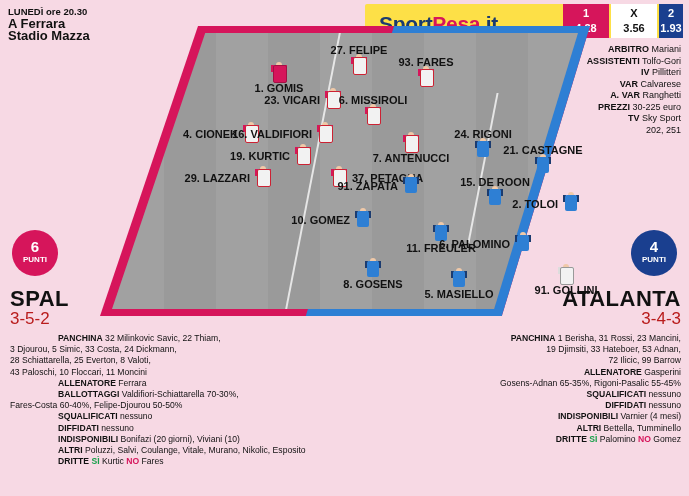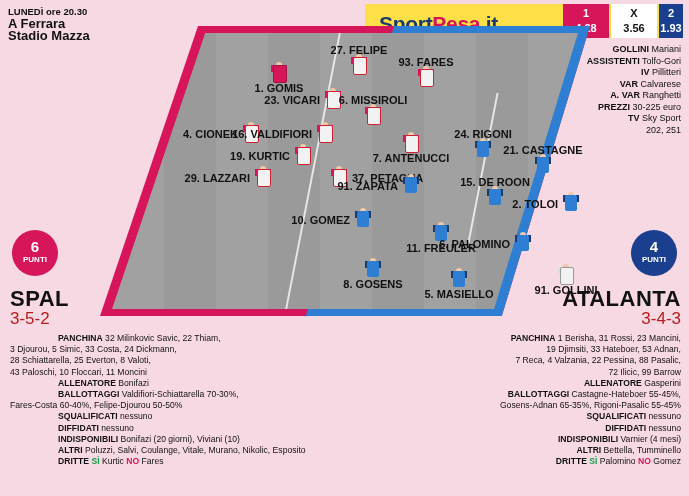--- a/index.html
+++ b/index.html
@@ -109,21 +109,21 @@
     <div class="t">X</div>
     <div class="v">3.56</div>
   </div>
   <div class="odds-cell odds-2">
     <div class="t">2</div>
     <div class="v">1.93</div>
   </div>
 </div>
 
 <div class="officials" id="officials">
-    <div><span class="lbl">GOLLINI</span><span class="val"> Mariani</span></div>
+    <div><span class="lbl">ARBITRO</span><span class="val"> Mariani</span></div>
     <div><span class="lbl">ASSISTENTI</span><span class="val"> Tolfo-Gori</span></div>
     <div><span class="lbl">IV</span><span class="val"> Pillitteri</span></div>
     <div><span class="lbl">VAR</span><span class="val"> Calvarese</span></div>
     <div><span class="lbl">A. VAR</span><span class="val"> Ranghetti</span></div>
     <div><span class="lbl">PREZZI</span><span class="val"> 30-225 euro</span></div>
     <div><span class="lbl">TV</span><span class="val"> Sky Sport</span></div>
     <div><span class="lbl"></span><span class="val">202, 251</span></div>
   </div>
 
 <div class="pitch-wrap">
@@ -353,44 +353,42 @@
 </div>
 
 <div class="team team-left">
   <div class="tname">SPAL</div>
   <div class="tform">3-5-2</div>
   <div id="left-rows">
       <div class="trow"><b>PANCHINA</b><span> 32 Milinkovic Savic, 22 Thiam,</span></div>
       <div class="trow"><span>3 Djourou, 5 Simic, 33 Costa, 24 Dickmann,</span></div>
       <div class="trow"><span>28 Schiattarella, 25 Everton, 8 Valoti,</span></div>
       <div class="trow"><span>43 Paloschi, 10 Floccari, 11 Moncini</span></div>
-      <div class="trow"><b>ALLENATORE</b><span> Bonifazi</span></div>
+      <div class="trow"><b>ALLENATORE</b><span> Ferrara</span></div>
       <div class="trow"><b>BALLOTTAGGI</b><span> Valdifiori-Schiattarella 70-30%,</span></div>
       <div class="trow"><span>Fares-Costa 60-40%, Felipe-Djourou 50-50%</span></div>
       <div class="trow"><b>SQUALIFICATI</b><span> nessuno</span></div>
       <div class="trow"><b>DIFFIDATI</b><span> nessuno</span></div>
       <div class="trow"><b>INDISPONIBILI</b><span> Bonifazi (20 giorni), Viviani (10)</span></div>
       <div class="trow"><b>ALTRI</b><span> Poluzzi, Salvi, Coulange, Vitale, Murano, Nikolic, Esposito</span></div>
     </div>
   <div class="trow">
     <b>DRITTE</b>
     <span class="si">SÌ</span><span> Kurtic </span><span class="no">NO</span><span> Fares</span>
   </div>
 </div>
 
 <div class="team team-right">
   <div class="tname">ATALANTA</div>
   <div class="tform">3-4-3</div>
   <div id="right-rows">
       <div class="trow"><b>PANCHINA</b><span> 1 Berisha, 31 Rossi, 23 Mancini,</span></div>
       <div class="trow"><span>19 Djimsiti, 33 Hateboer, 53 Adnan,</span></div>
-      <div class="trow"><span>7 Reca, 4 Valzania, 22 Pessina, 88 Pasalic,</span></div>
       <div class="trow"><span>72 Ilicic, 99 Barrow</span></div>
       <div class="trow"><b>ALLENATORE</b><span> Gasperini</span></div>
-      <div class="trow"><b>BALLOTTAGGI</b><span> Castagne-Hateboer 55-45%,</span></div>
       <div class="trow"><span>Gosens-Adnan 65-35%, Rigoni-Pasalic 55-45%</span></div>
       <div class="trow"><b>SQUALIFICATI</b><span> nessuno</span></div>
       <div class="trow"><b>DIFFIDATI</b><span> nessuno</span></div>
       <div class="trow"><b>INDISPONIBILI</b><span> Varnier (4 mesi)</span></div>
       <div class="trow"><b>ALTRI</b><span> Bettella, Tumminello</span></div>
     </div>
   <div class="trow">
     <b>DRITTE</b>
     <span class="si">SÌ</span><span> Palomino </span><span class="no">NO</span><span> Gomez</span>
   </div>

